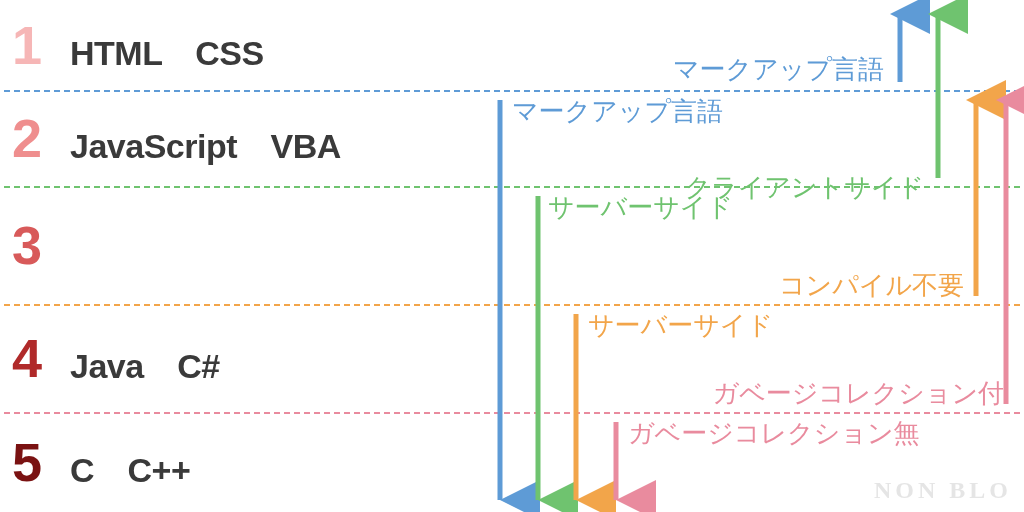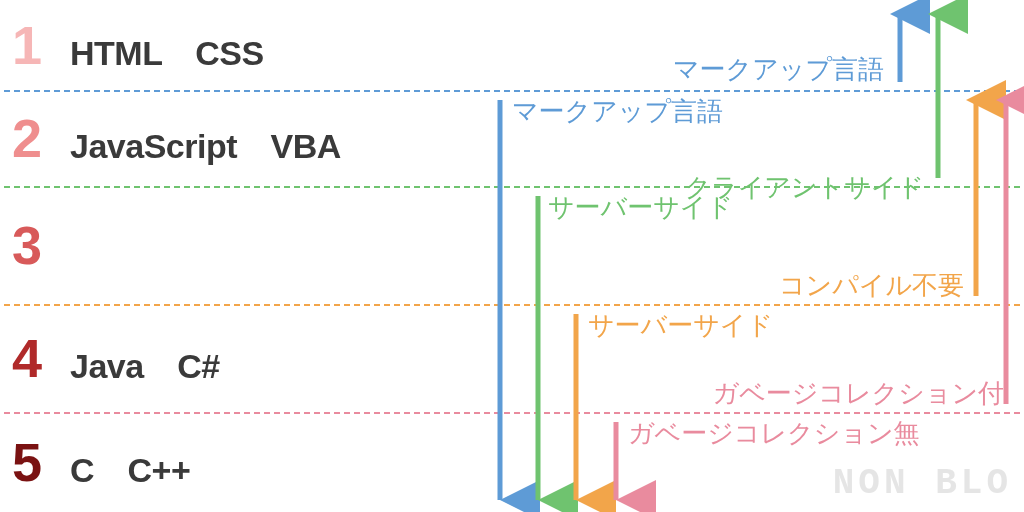--- a/index.html
+++ b/index.html
@@ -69,25 +69,25 @@
   svg.arrows {
     position: absolute;
     left: 0; top: 0;
     width: 1024px; height: 512px;
     pointer-events: none;
   }
   .watermark {
     position: absolute;
     right: 12px;
     bottom: 8px;
-    font-size: 36px;
+    font-size: 24px;
     font-weight: 800;
     letter-spacing: 4px;
     color: rgba(180,180,180,0.35);
-    font-family: Liberation Mono, monospace;
+    font-family: Liberation Serif, serif;
   }
 </style>
 </head>
 <body>
 
 <div class="rows">
   <div class="row row1">
     <div class="num num1">1</div>
     <div class="langs">HTML　CSS</div>
   </div>

